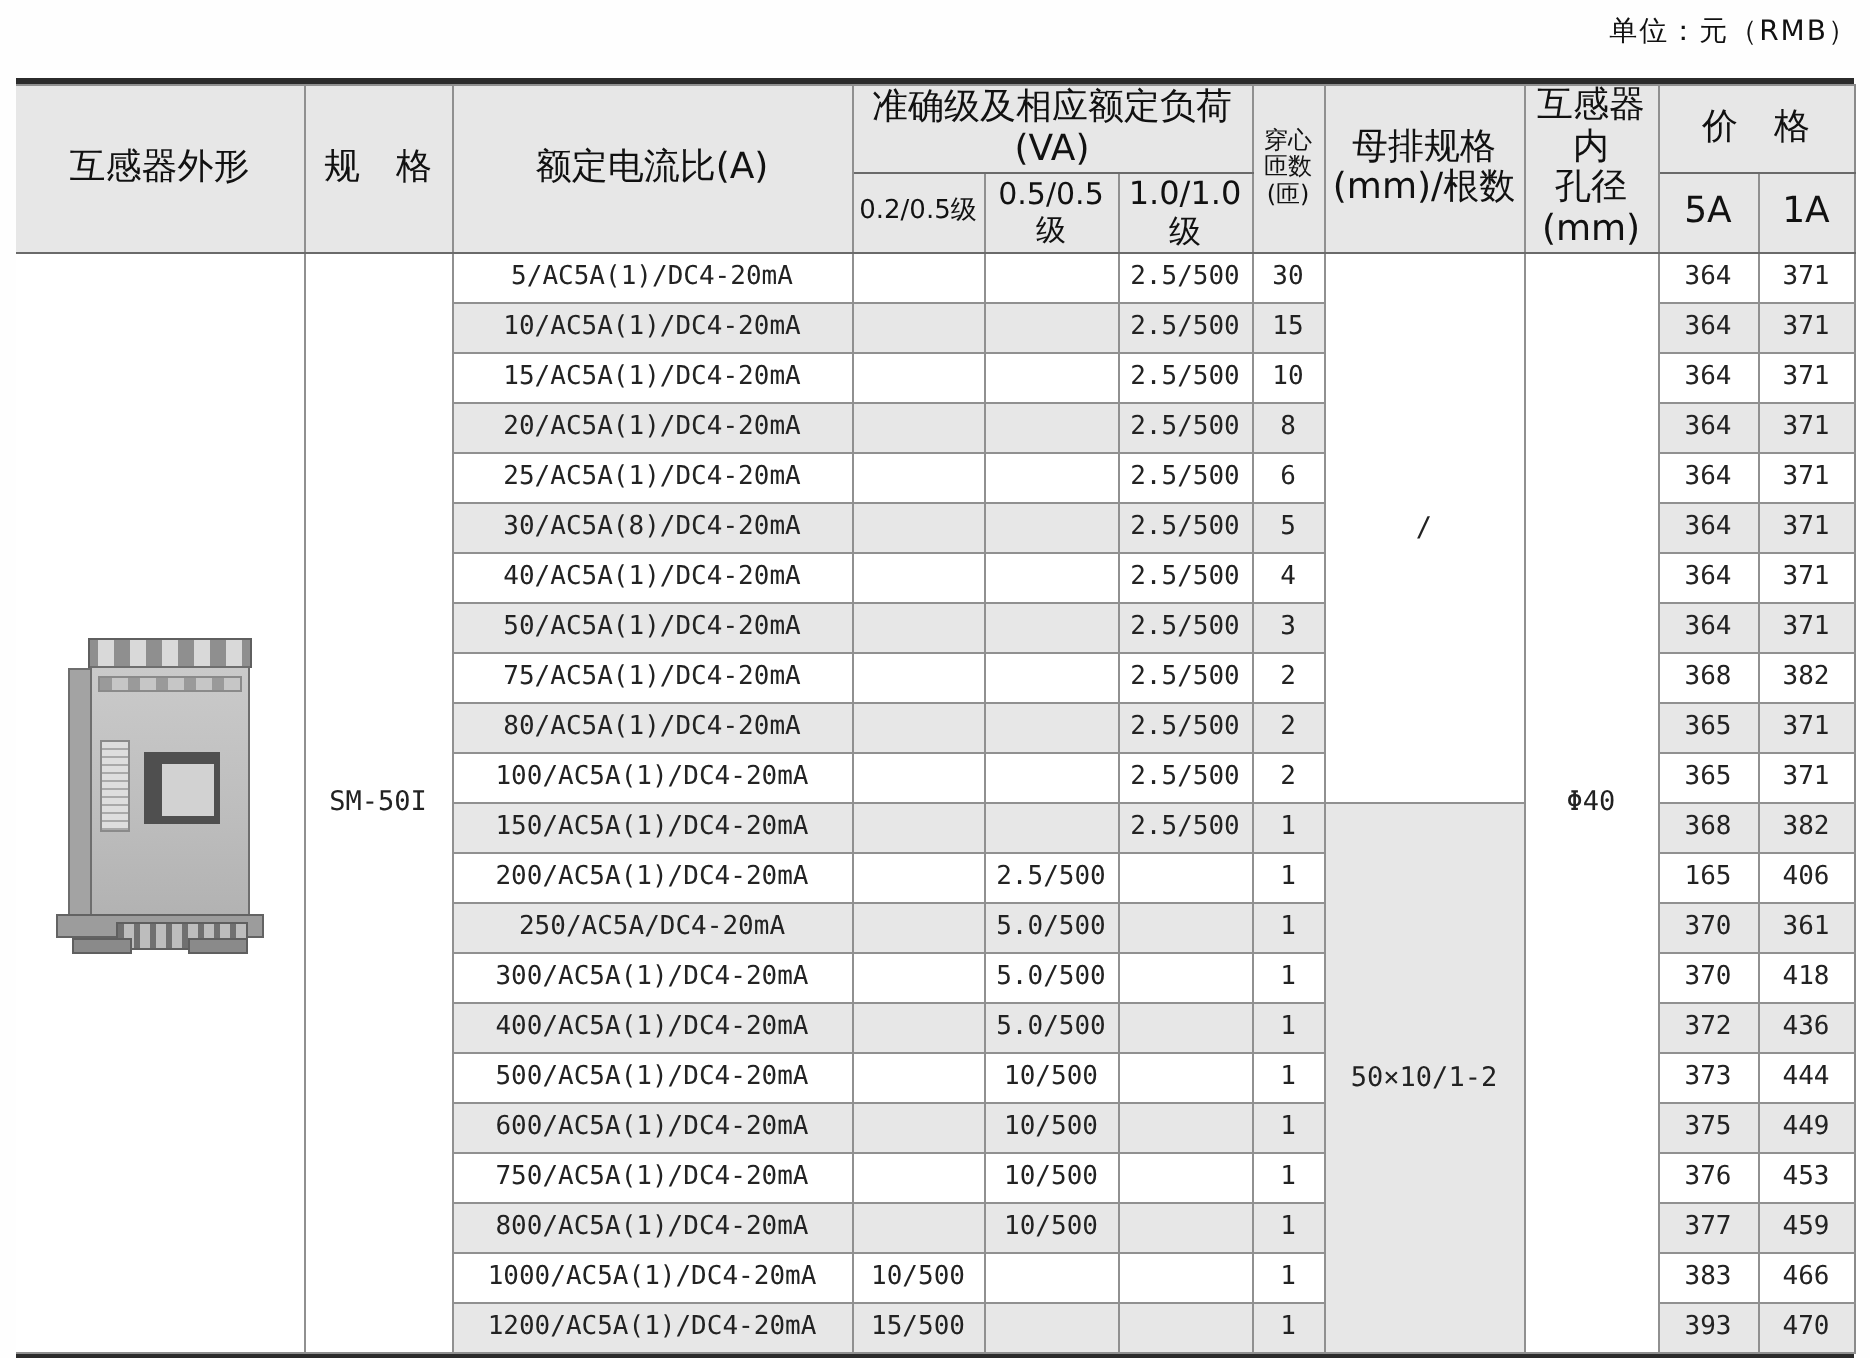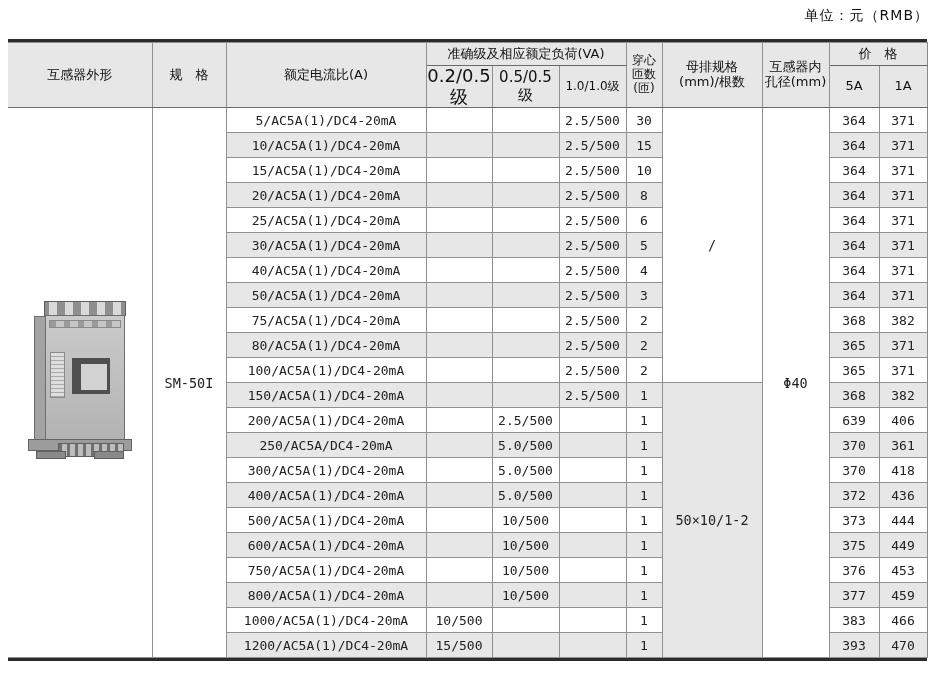--- a/index.html
+++ b/index.html
@@ -40,21 +40,21 @@
     text-align: center;
     vertical-align: middle;
     overflow: hidden;
     white-space: nowrap;
   }
   
   .spec-table th:first-child, .spec-table td.no-left { border-left: none; }
   .spec-table tr > *:last-child { border-right: 1px solid #8a8a8a; }
   .spec-table thead th {
     background: #e7e7e7;
-    font-size: 13px;
+    font-size: 18px;
     font-weight: normal;
     color: #111;
     white-space: pre-line;
     line-height: 1.15;
     border-bottom-color: #6a6a6a;
   }
   .spec-table thead tr.h-top th { height: 23px; }
   .spec-table thead tr.h-sub th { height: 31px; }
   .spec-table tbody td {
     height: 25px;
@@ -152,23 +152,23 @@
           <th rowspan="2" style="font-size:12px">穿心
 匝数
 (匝)</th>
           <th rowspan="2">母排规格
 (mm)/根数</th>
           <th rowspan="2">互感器内
 孔径(mm)</th>
           <th colspan="2">价　格</th>
         </tr>
         <tr class="h-sub">
-          <th style="font-size:18px">0.2/0.5级</th>
+          <th style="font-size:13px">0.2/0.5级</th>
           <th style="font-size:15px">0.5/0.5级</th>
-          <th style="font-size:12px">1.0/1.0级</th>
+          <th style="font-size:16px">1.0/1.0级</th>
           <th>5A</th>
           <th>1A</th>
         </tr>
       </thead>
       <tbody>
           <tr>
             <td rowspan="22" class="photo-cell merged no-left">
               <div id="ct-figure-tpl" class="ct-figure" style="display: block;">
     <div class="ct-top-strip"></div>
     <div class="ct-side"></div>
@@ -226,21 +226,21 @@
           <tr>
             <td>25/AC5A(1)/DC4-20mA</td>
             <td></td>
             <td></td>
             <td>2.5/500</td>
             <td>6</td>
             <td>364</td>
             <td>371</td>
           </tr>
           <tr class="shade">
-            <td>30/AC5A(1)/DC4-20mA</td>
+            <td>30/AC5A(8)/DC4-20mA</td>
             <td></td>
             <td></td>
             <td>2.5/500</td>
             <td>5</td>
             <td>364</td>
             <td>371</td>
           </tr>
           <tr>
             <td>40/AC5A(1)/DC4-20mA</td>
             <td></td>
@@ -295,21 +295,21 @@
             <td rowspan="11" class="merged">50×10/1-2</td>
             <td>368</td>
             <td>382</td>
           </tr>
           <tr>
             <td>200/AC5A(1)/DC4-20mA</td>
             <td></td>
             <td>2.5/500</td>
             <td></td>
             <td>1</td>
-            <td>639</td>
+            <td>165</td>
             <td>406</td>
           </tr>
           <tr class="shade">
             <td>250/AC5A/DC4-20mA</td>
             <td></td>
             <td>5.0/500</td>
             <td></td>
             <td>1</td>
             <td>370</td>
             <td>361</td>

